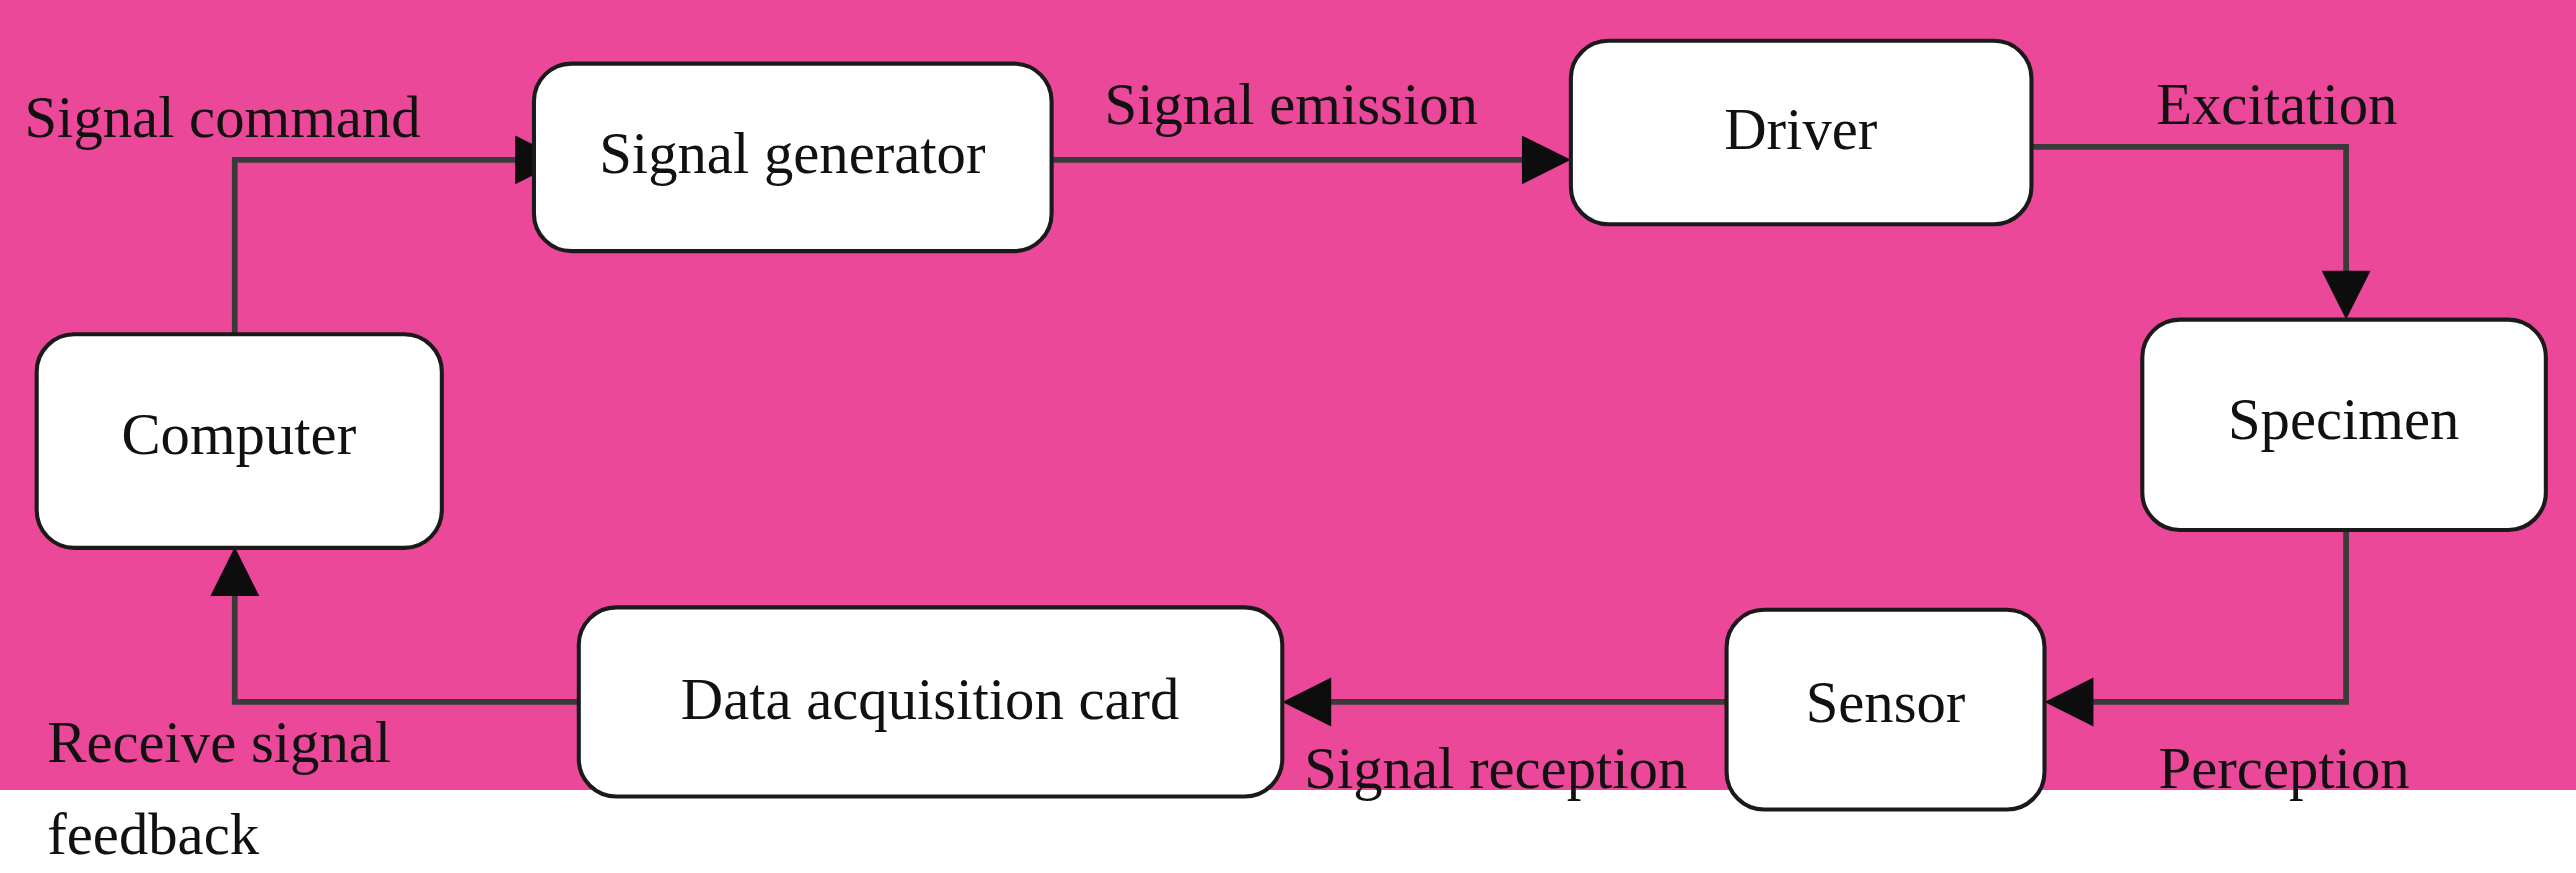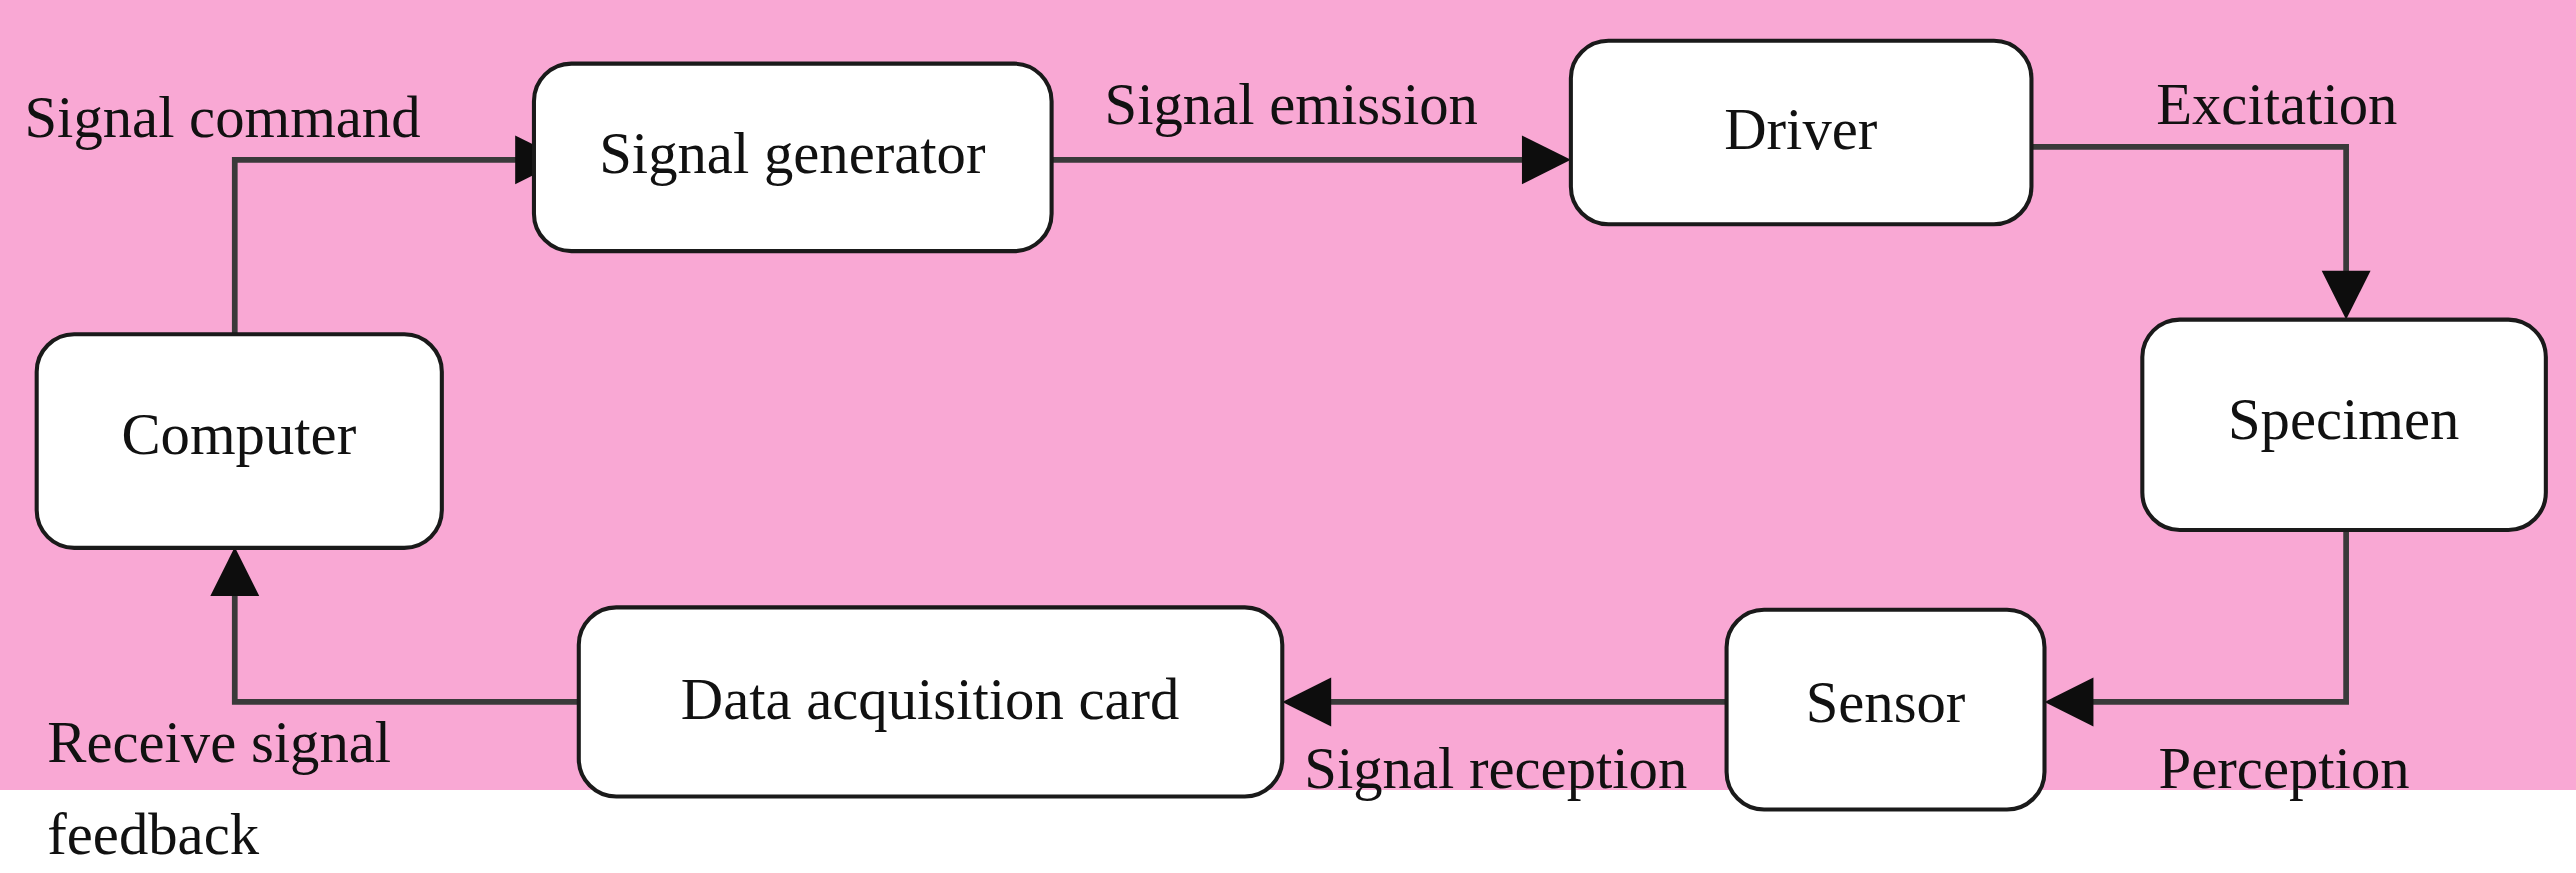--- a/index.html
+++ b/index.html
@@ -10,21 +10,21 @@
   body {
     width: 2576px;
     height: 874px;
     font-family: "Liberation Serif", "DejaVu Serif", serif;
     overflow: hidden;
   }
   #diagram-root {
     position: relative;
     width: 2576px;
     height: 790px;
-    background: #f9a8d4;
+    background: #ec4899;
   }
   svg.flow-svg {
     position: absolute;
     top: 0;
     left: 0;
     width: 2576px;
     height: 874px;
     display: block;
   }
   .node-rect {

